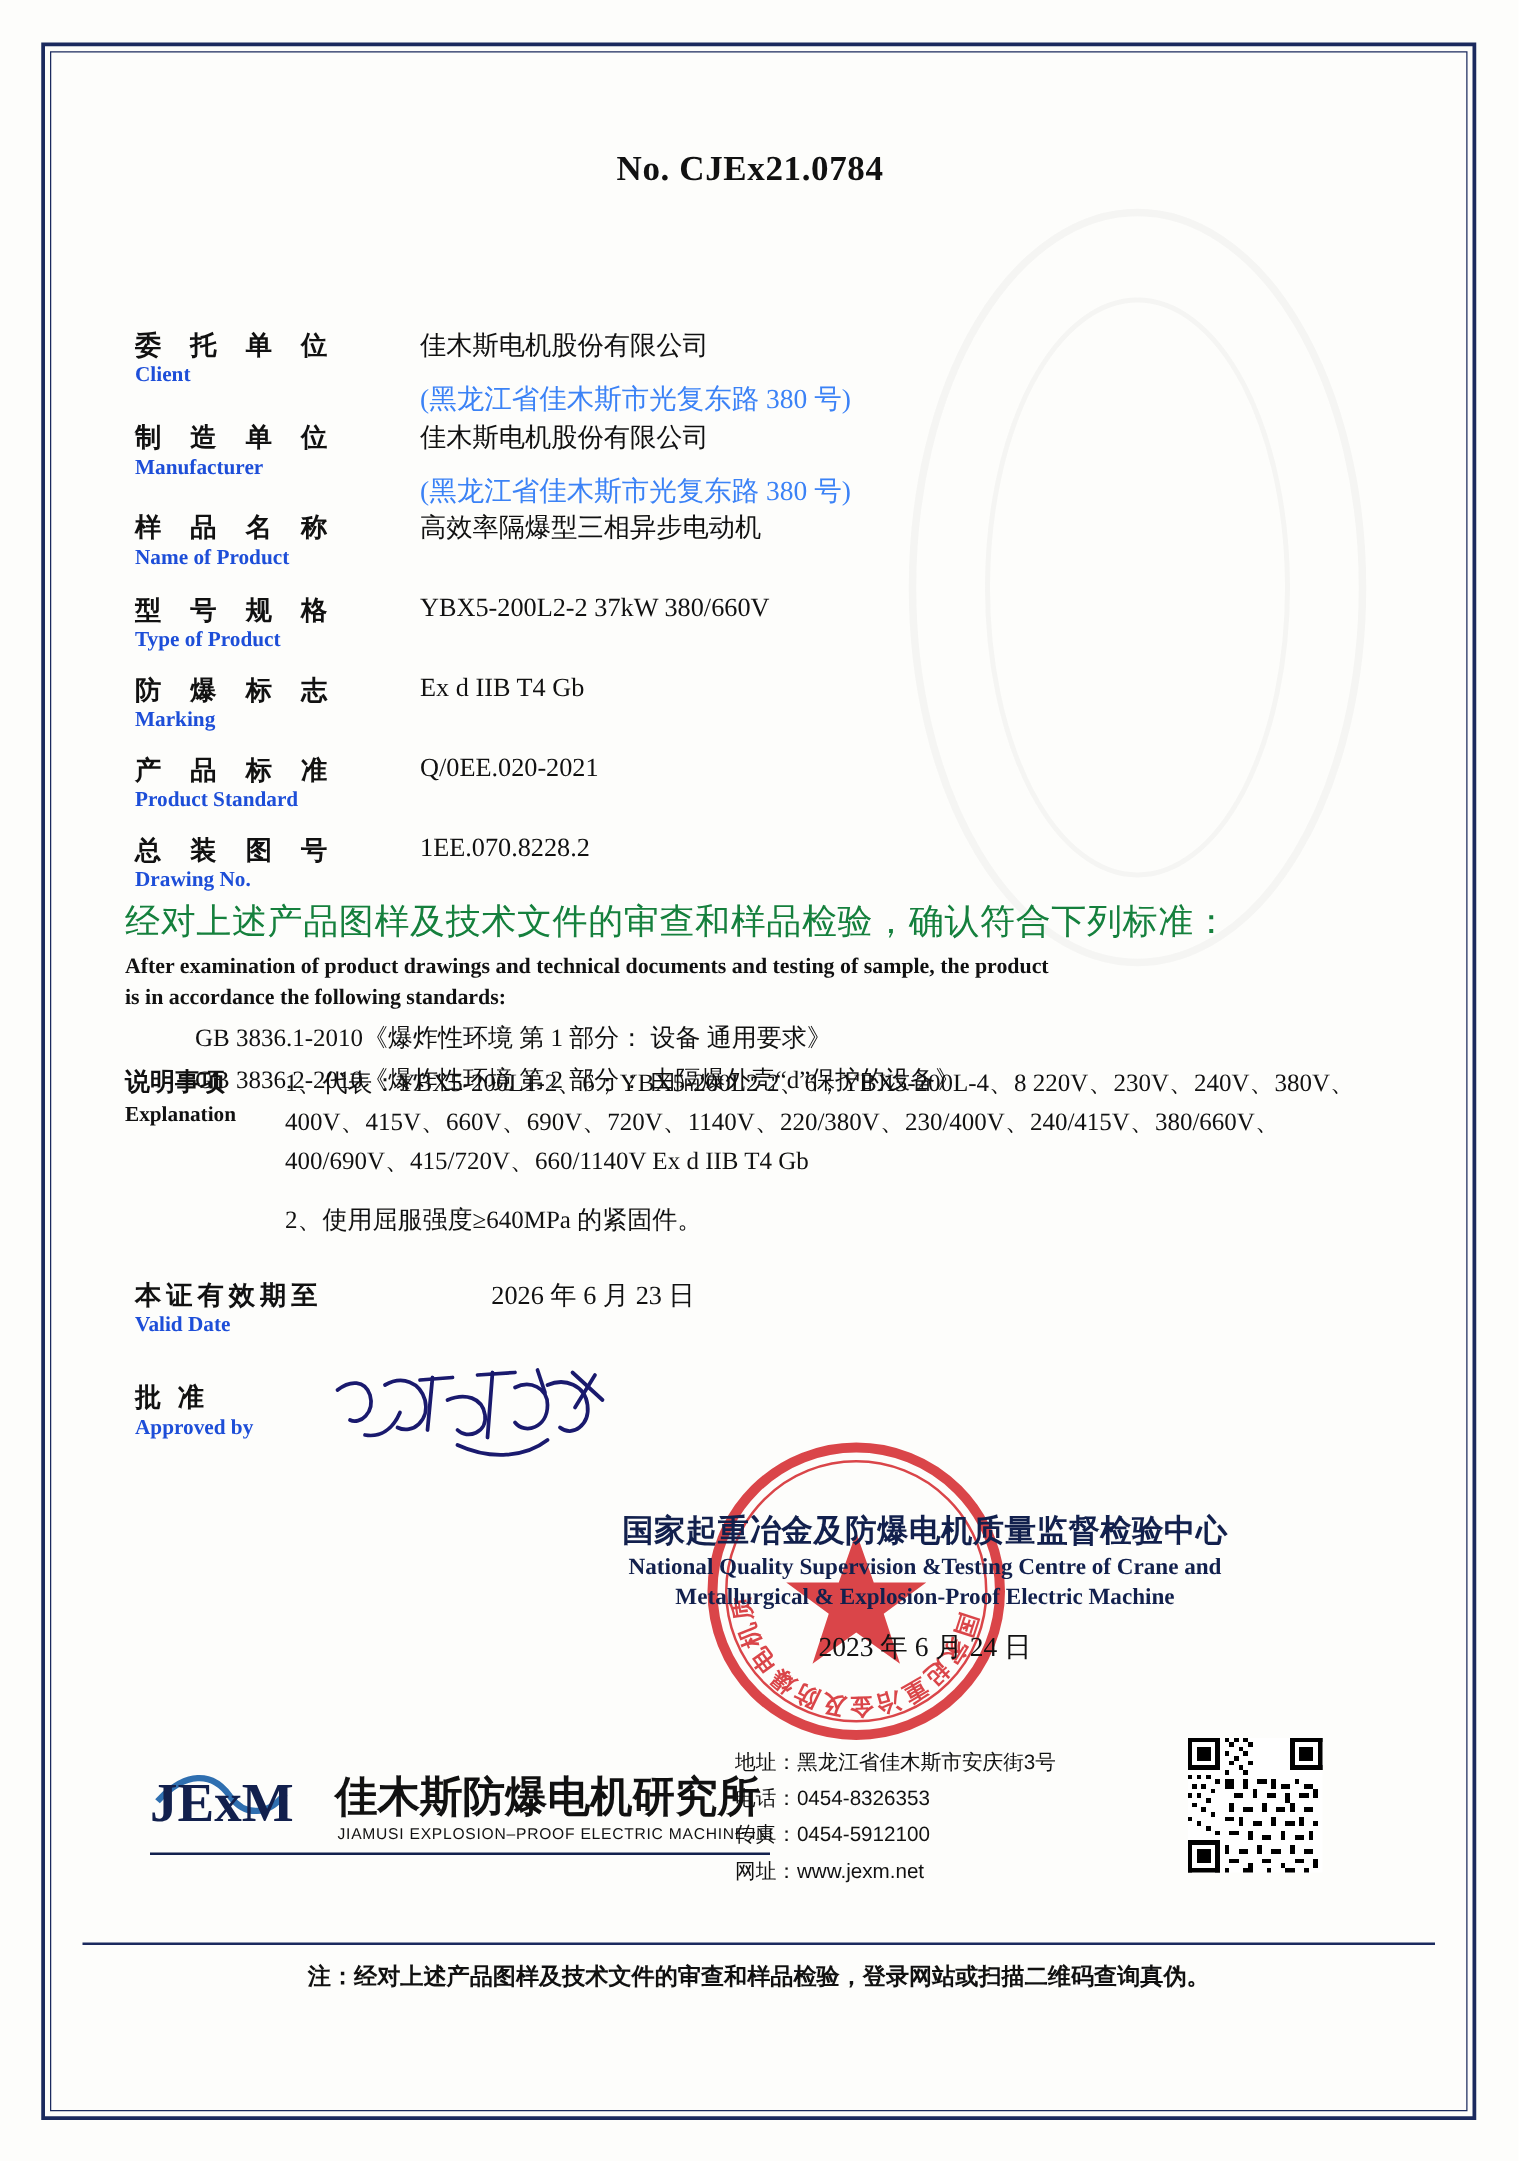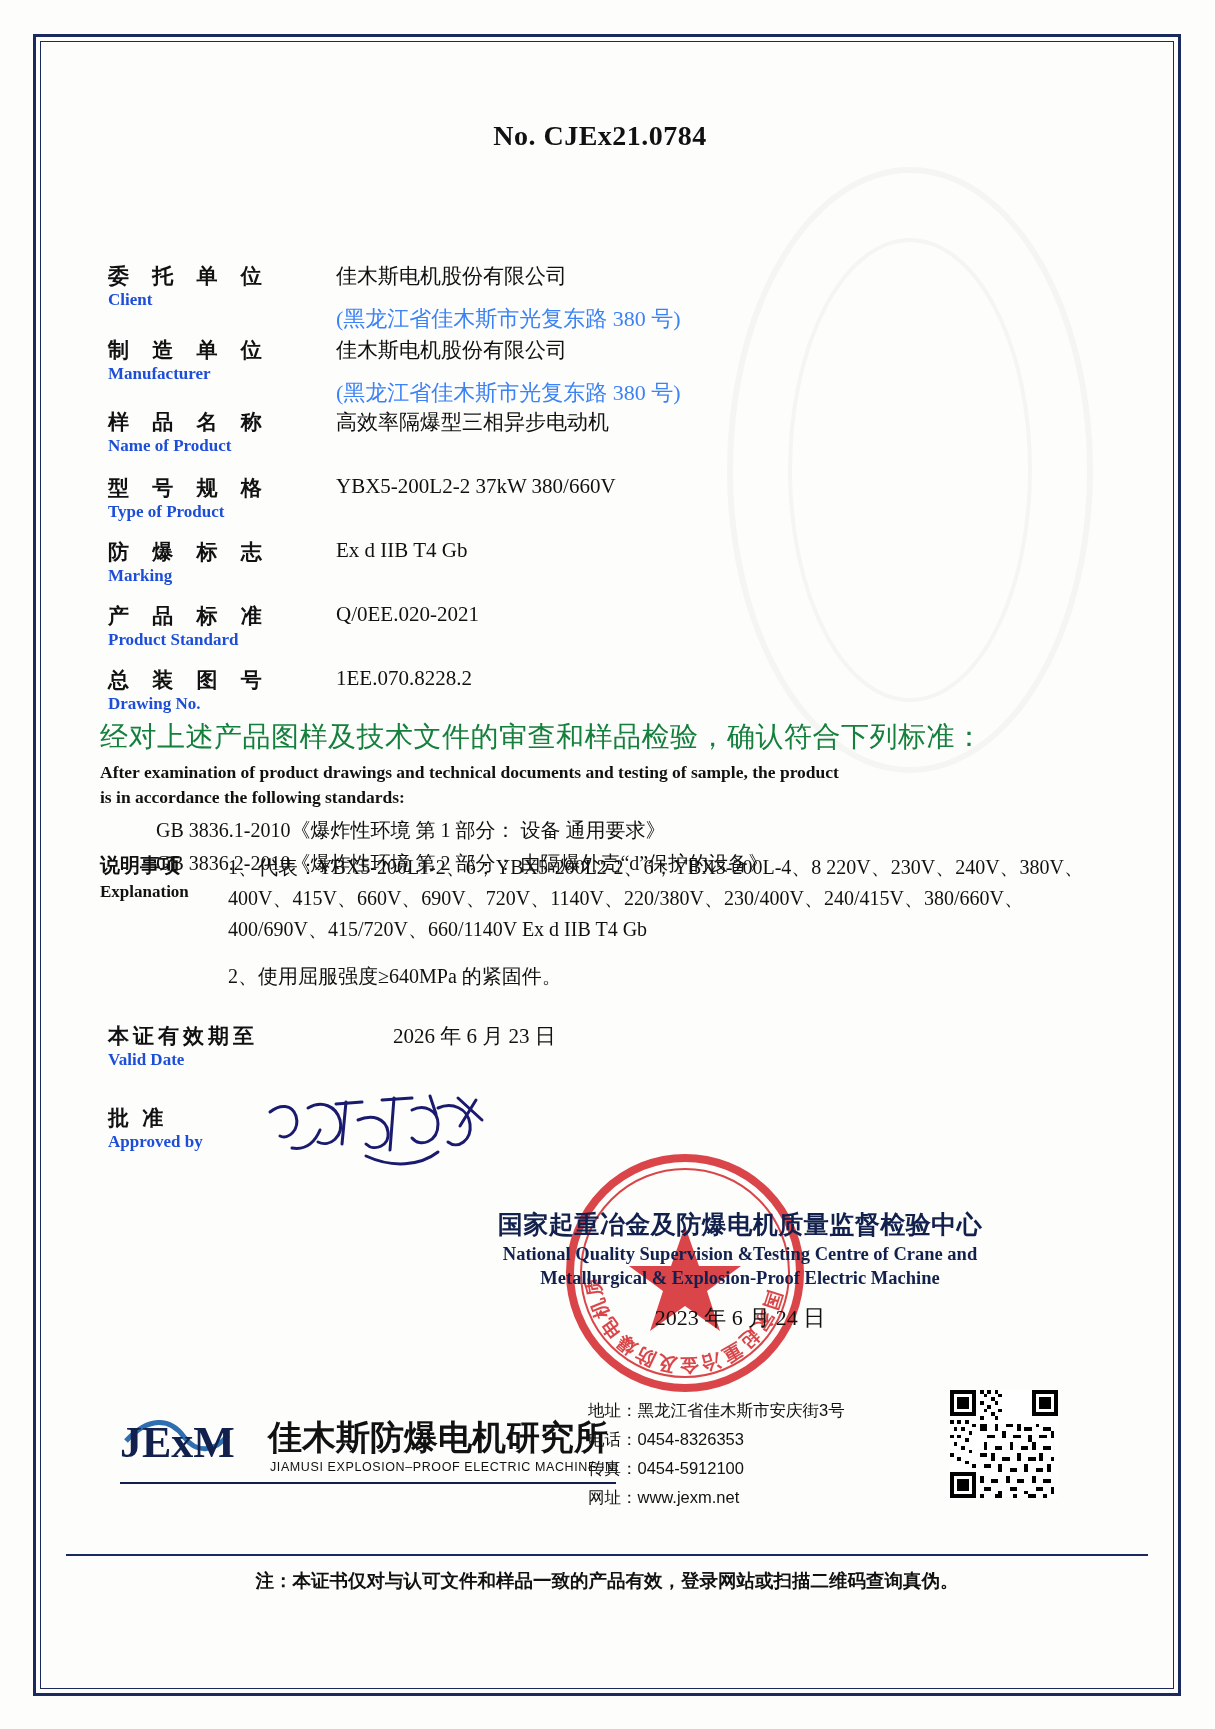--- a/index.html
+++ b/index.html
@@ -545,15 +545,15 @@
         <rect x="27" y="26" width="1" height="2"></rect>
       <rect x="8" y="28" width="1" height="1"></rect>
         <rect x="12" y="28" width="2" height="1"></rect>
         <rect x="17" y="28" width="1" height="1"></rect>
       <rect x="21" y="28" width="2" height="1"></rect>
         <rect x="25" y="28" width="1" height="1"></rect>
     </g>
   </svg>
 
   <div class="note-rule"></div>
-  <div class="note">注：本证书仅对与认可文件和样品一致的产品有效，登录网站或扫描二维码查询真伪。</div>
+  <div class="note">注：经对上述产品图样及技术文件的审查和样品检验，登录网站或扫描二维码查询真伪。</div>
 
 </div>
 
 </body></html>

